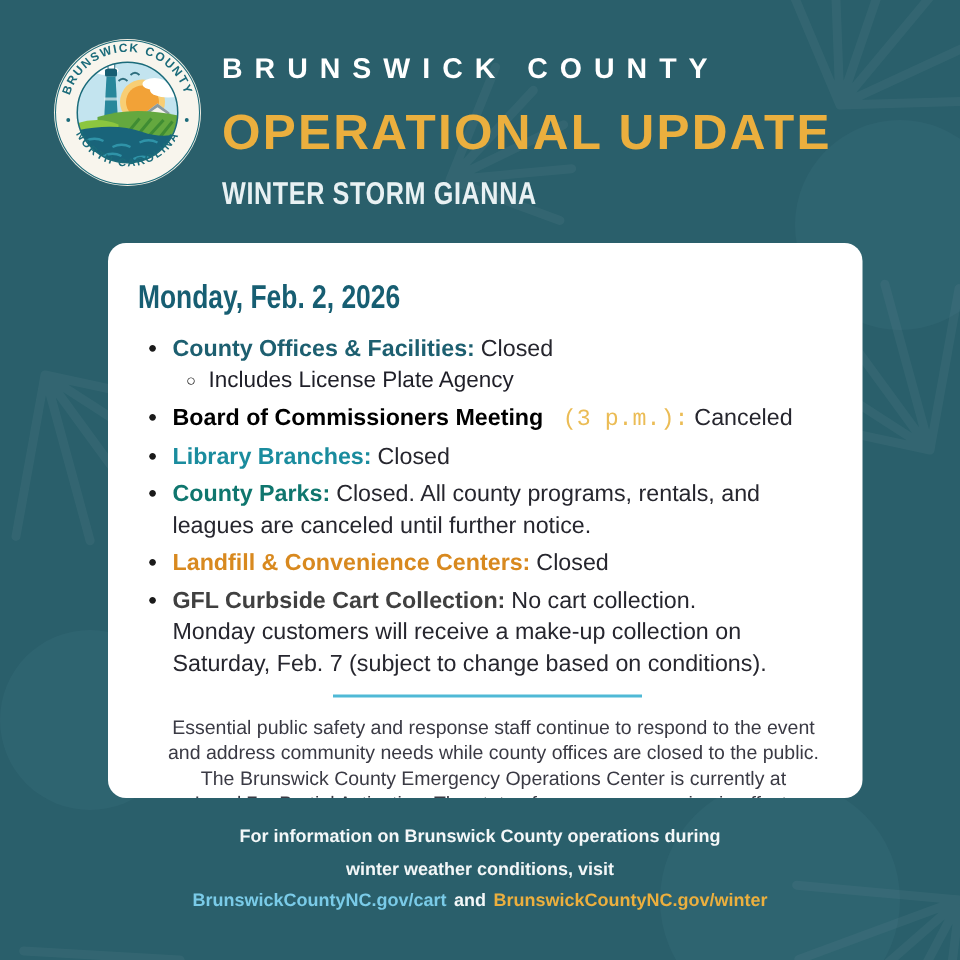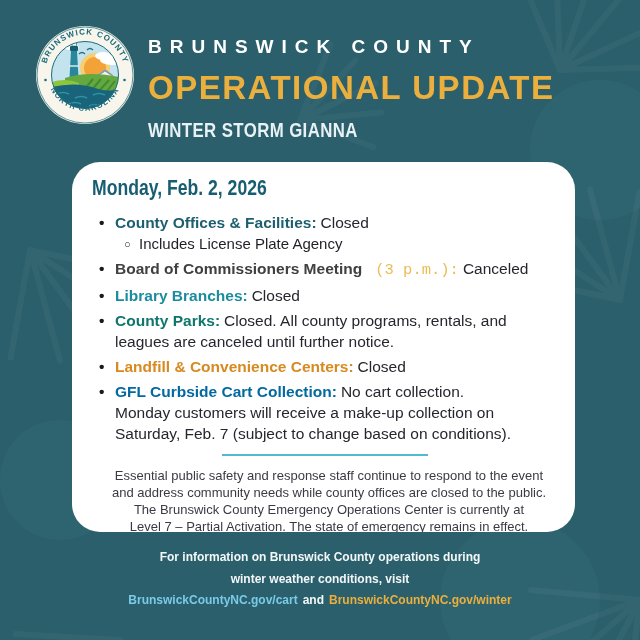--- a/index.html
+++ b/index.html
@@ -13,21 +13,21 @@
   
   .logo{position:absolute;left:35px;top:25px;width:100px;height:100px;}
   .header{position:absolute;left:148px;top:36px;width:470px;}
   .county{color:#FFFFFF;font-size:19px;font-weight:700;letter-spacing:8px;white-space:nowrap;}
   .title{color:#EBAF3E;font-size:33px;font-weight:800;letter-spacing:1.5px;margin-top:11px;white-space:nowrap;}
   .subtitle{color:#E8F1F3;font-size:21px;font-weight:600;letter-spacing:.5px;margin-top:11px;
             transform:scaleX(.8);transform-origin:left center;white-space:nowrap;}
 
   
   .card{position:absolute;left:72px;top:162px;width:503px;height:370px;background:#FFFFFF;
-        border-radius:28px;box-sizing:border-box;padding:13px 18px 0 20px;overflow:hidden;}
+        border-radius:12px;box-sizing:border-box;padding:23px 18px 0 20px;overflow:hidden;}
   .date-heading{color:#175E72;font-size:22px;font-weight:800;
                 transform:scaleX(.8);transform-origin:left center;white-space:nowrap;}
   ul.status-list{list-style:none;margin:11px 0 0 0;padding:0 0 0 7px;font-size:15.5px;
                  line-height:21px;color:#26262E;}
   li.status-item{display:flex;margin-bottom:4px;}
   .bullet{width:16px;flex:none;color:#1A1A1A;font-weight:700;}
   .item-text{white-space:pre-line;}
   .lbl{font-weight:800;}
   .sfx{font-weight:400;margin-left:13px;font-family:Liberation Mono, monospace;}
   .val{margin-left:4px;}
@@ -141,37 +141,37 @@
 
 <div class="card">
   <div class="date-heading">Monday, Feb. 2, 2026</div>
   <ul class="status-list">
       <li class="status-item">
         <span class="bullet">•</span>
         <div class="item-text"><span class="lbl" style="color: rgb(29, 95, 112);">County Offices &amp; Facilities:</span><span class="val">Closed</span><div class="subitem"><span class="subbullet">○</span><span class="subtext">Includes License Plate Agency</span></div></div>
       </li>
       <li class="status-item">
         <span class="bullet">•</span>
-        <div class="item-text"><span class="lbl" style="color: #404040;">Board of Commissioners Meeting</span><span class="sfx" style="color: rgb(235, 188, 85);">(3 p.m.):</span><span class="val">Canceled</span></div>
+        <div class="item-text"><span class="lbl" style="color: #000000;">Board of Commissioners Meeting</span><span class="sfx" style="color: rgb(235, 188, 85);">(3 p.m.):</span><span class="val">Canceled</span></div>
       </li>
       <li class="status-item">
         <span class="bullet">•</span>
         <div class="item-text"><span class="lbl" style="color: rgb(26, 140, 158);">Library Branches:</span><span class="val">Closed</span></div>
       </li>
       <li class="status-item">
         <span class="bullet">•</span>
         <div class="item-text"><span class="lbl" style="color: #0f766e;">County Parks:</span><span class="val">Closed. All county programs, rentals, and leagues are canceled until further notice.</span></div>
       </li>
       <li class="status-item">
         <span class="bullet">•</span>
         <div class="item-text"><span class="lbl" style="color: rgb(216, 137, 31);">Landfill &amp; Convenience Centers:</span><span class="val">Closed</span></div>
       </li>
       <li class="status-item">
         <span class="bullet">•</span>
-        <div class="item-text"><span class="lbl" style="color: #0369a1;">GFL Curbside Cart Collection:</span><span class="val">No cart collection.
+        <div class="item-text"><span class="lbl" style="color: #404040;">GFL Curbside Cart Collection:</span><span class="val">No cart collection.
 Monday customers will receive a make-up collection on Saturday, Feb. 7 (subject to change based on conditions).</span></div>
       </li>
     </ul>
   <div class="divider"></div>
   <div class="note">Essential public safety and response staff continue to respond to the event
 and address community needs while county offices are closed to the public.
 The Brunswick County Emergency Operations Center is currently at
 Level 7 – Partial Activation. The state of emergency remains in effect.</div>
 </div>
 

